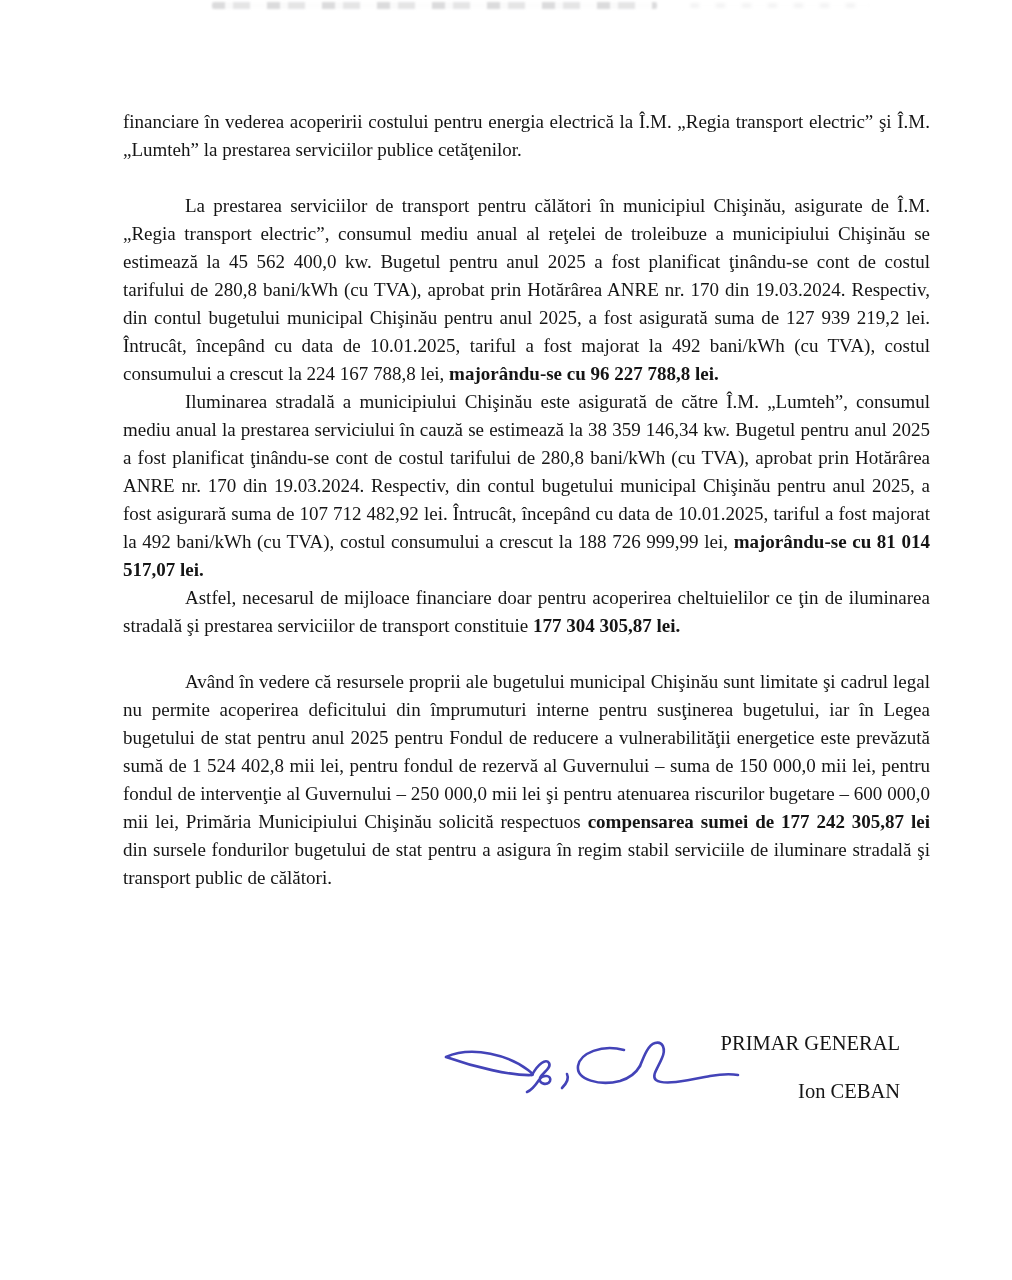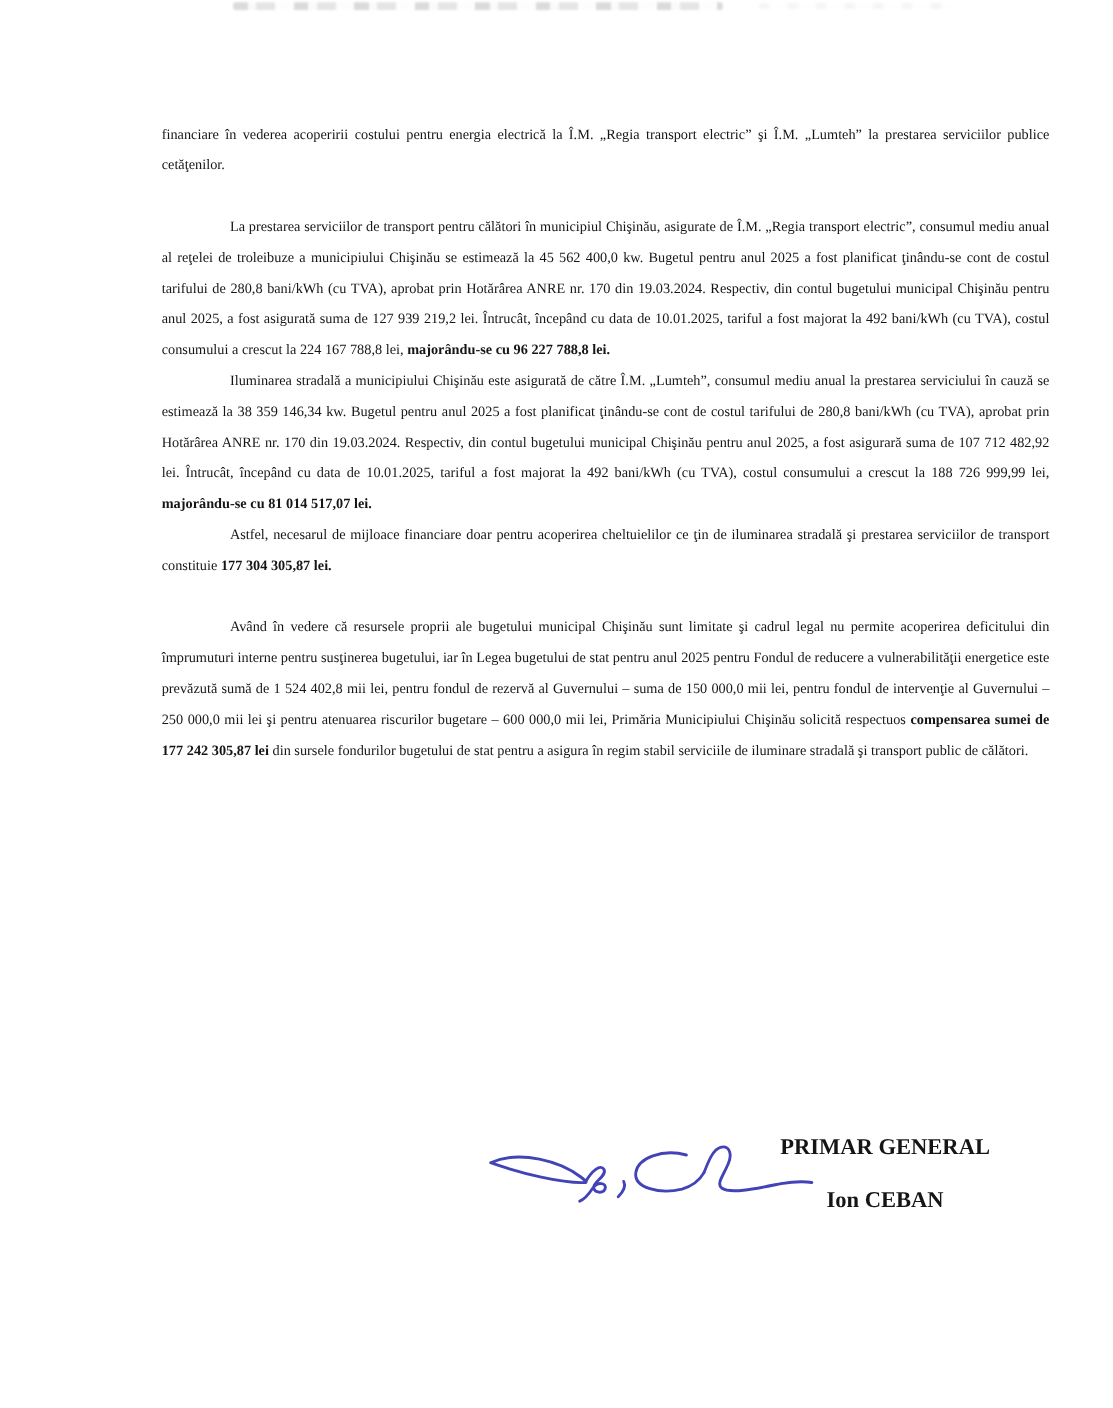--- a/index.html
+++ b/index.html
@@ -42,39 +42,38 @@
       rgba(200,200,205,0.05) 9px 26px);
     filter: blur(1.4px);
     opacity: 0.35;
     border-radius: 2px;
   }
   .content {
     position: absolute;
     left: 123px;
     top: 108px;
     width: 807px;
-    font-size: 13px;
+    font-size: 19px;
     line-height: 28px;
     text-align: justify;
-    margin-left: 24px;
   }
   .para { margin: 0; }
   .para.indent { text-indent: 62px; }
   .para.space-before { margin-top: 28px; font-family: Liberation Serif, serif; }
   .bold { font-weight: bold; }
   .signature-block {
     position: absolute;
     top: 1030px;
     right: 112px;
     text-align: right;
-    font-weight: bold;
+    font-weight: normal;
     font-size: 20.5px;
     line-height: 26px;
   }
-  .signature-name { margin-top: 22px; text-align: center; }
+  .signature-name { margin-top: 22px; }
   .signature-svg {
     position: absolute;
     left: 428px;
     top: 1030px;
   }
 </style>
 </head>
 <body>
 
 <div class="page">

